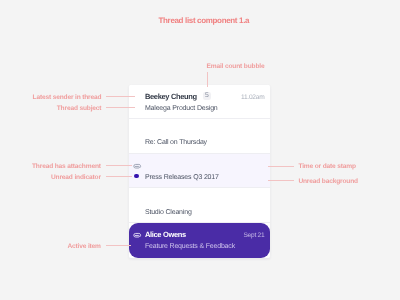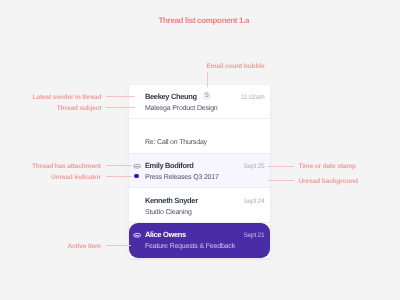--- a/index.html
+++ b/index.html
@@ -41,31 +41,23 @@
         <div class="subj"><span>Maleega Product Design</span></div>
       </div>
       <div class="row">
         <div class="subj"><span>Re: Call on Thursday</span></div>
       </div>
       <div class="row unread">
         <span class="clip"><svg width="8.4" height="6.2" viewBox="0 0 21 15.5">
             <path d="M5.6 8.6h8.2a2.0 2.0 0 010 4H6.5a4.5 4.5 0 010-9h8.2a4.5 4.5 0 013.1 7.7" fill="none" stroke="#9aa1b2" stroke-width="2.35" stroke-linecap="round" stroke-linejoin="round"></path>
           </svg></span>
         <span class="dot"></span>
-        <div class="r1">
-          <span class="name">Emily Bodiford</span>
-          <span class="stamp">Sept 25</span>
-        </div>
         <div class="subj"><span>Press Releases Q3 2017</span></div>
       </div>
       <div class="row">
-        <div class="r1">
-          <span class="name">Kenneth Snyder</span>
-          <span class="stamp">Sept 24</span>
-        </div>
         <div class="subj"><span>Studio Cleaning</span></div>
       </div>
       <div class="row active">
         <span class="clip"><svg width="8.4" height="6.2" viewBox="0 0 21 15.5">
             <path d="M5.6 8.6h8.2a2.0 2.0 0 010 4H6.5a4.5 4.5 0 010-9h8.2a4.5 4.5 0 013.1 7.7" fill="none" stroke="#e2dbf5" stroke-width="2.35" stroke-linecap="round" stroke-linejoin="round"></path>
           </svg></span>
         <div class="r1">
           <span class="name">Alice Owens</span>
           <span class="stamp">Sept 21</span>
         </div>

